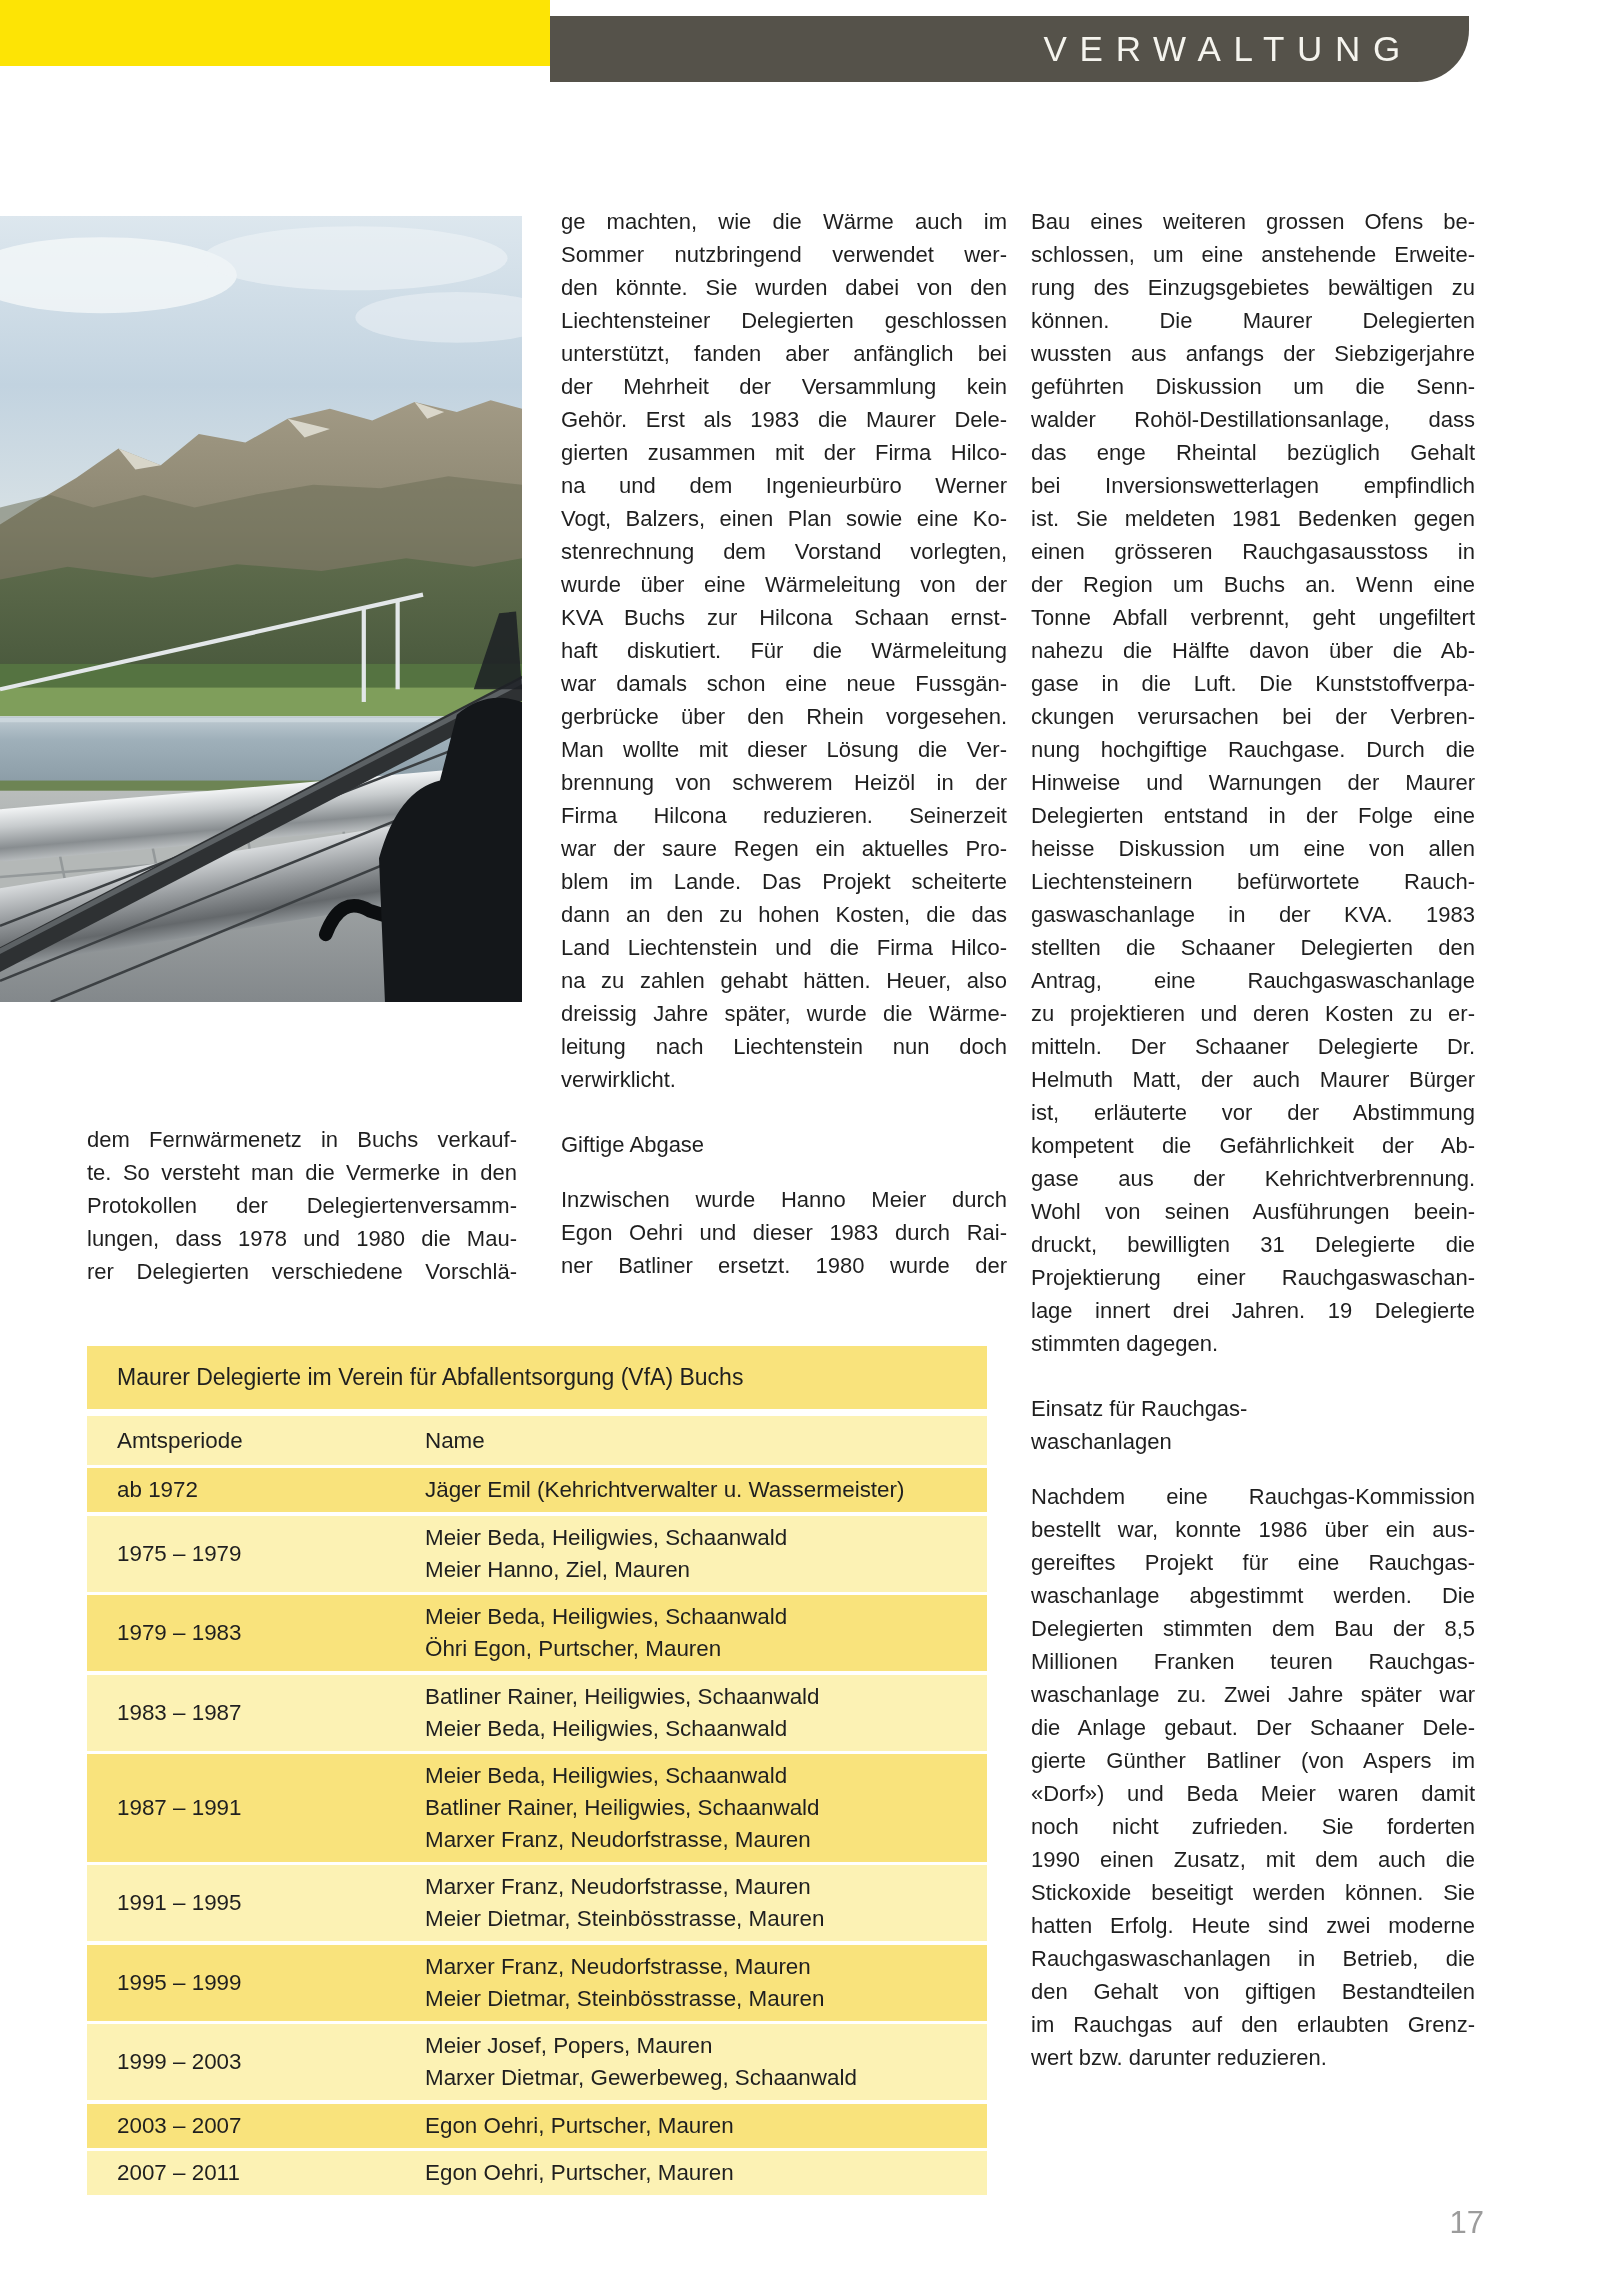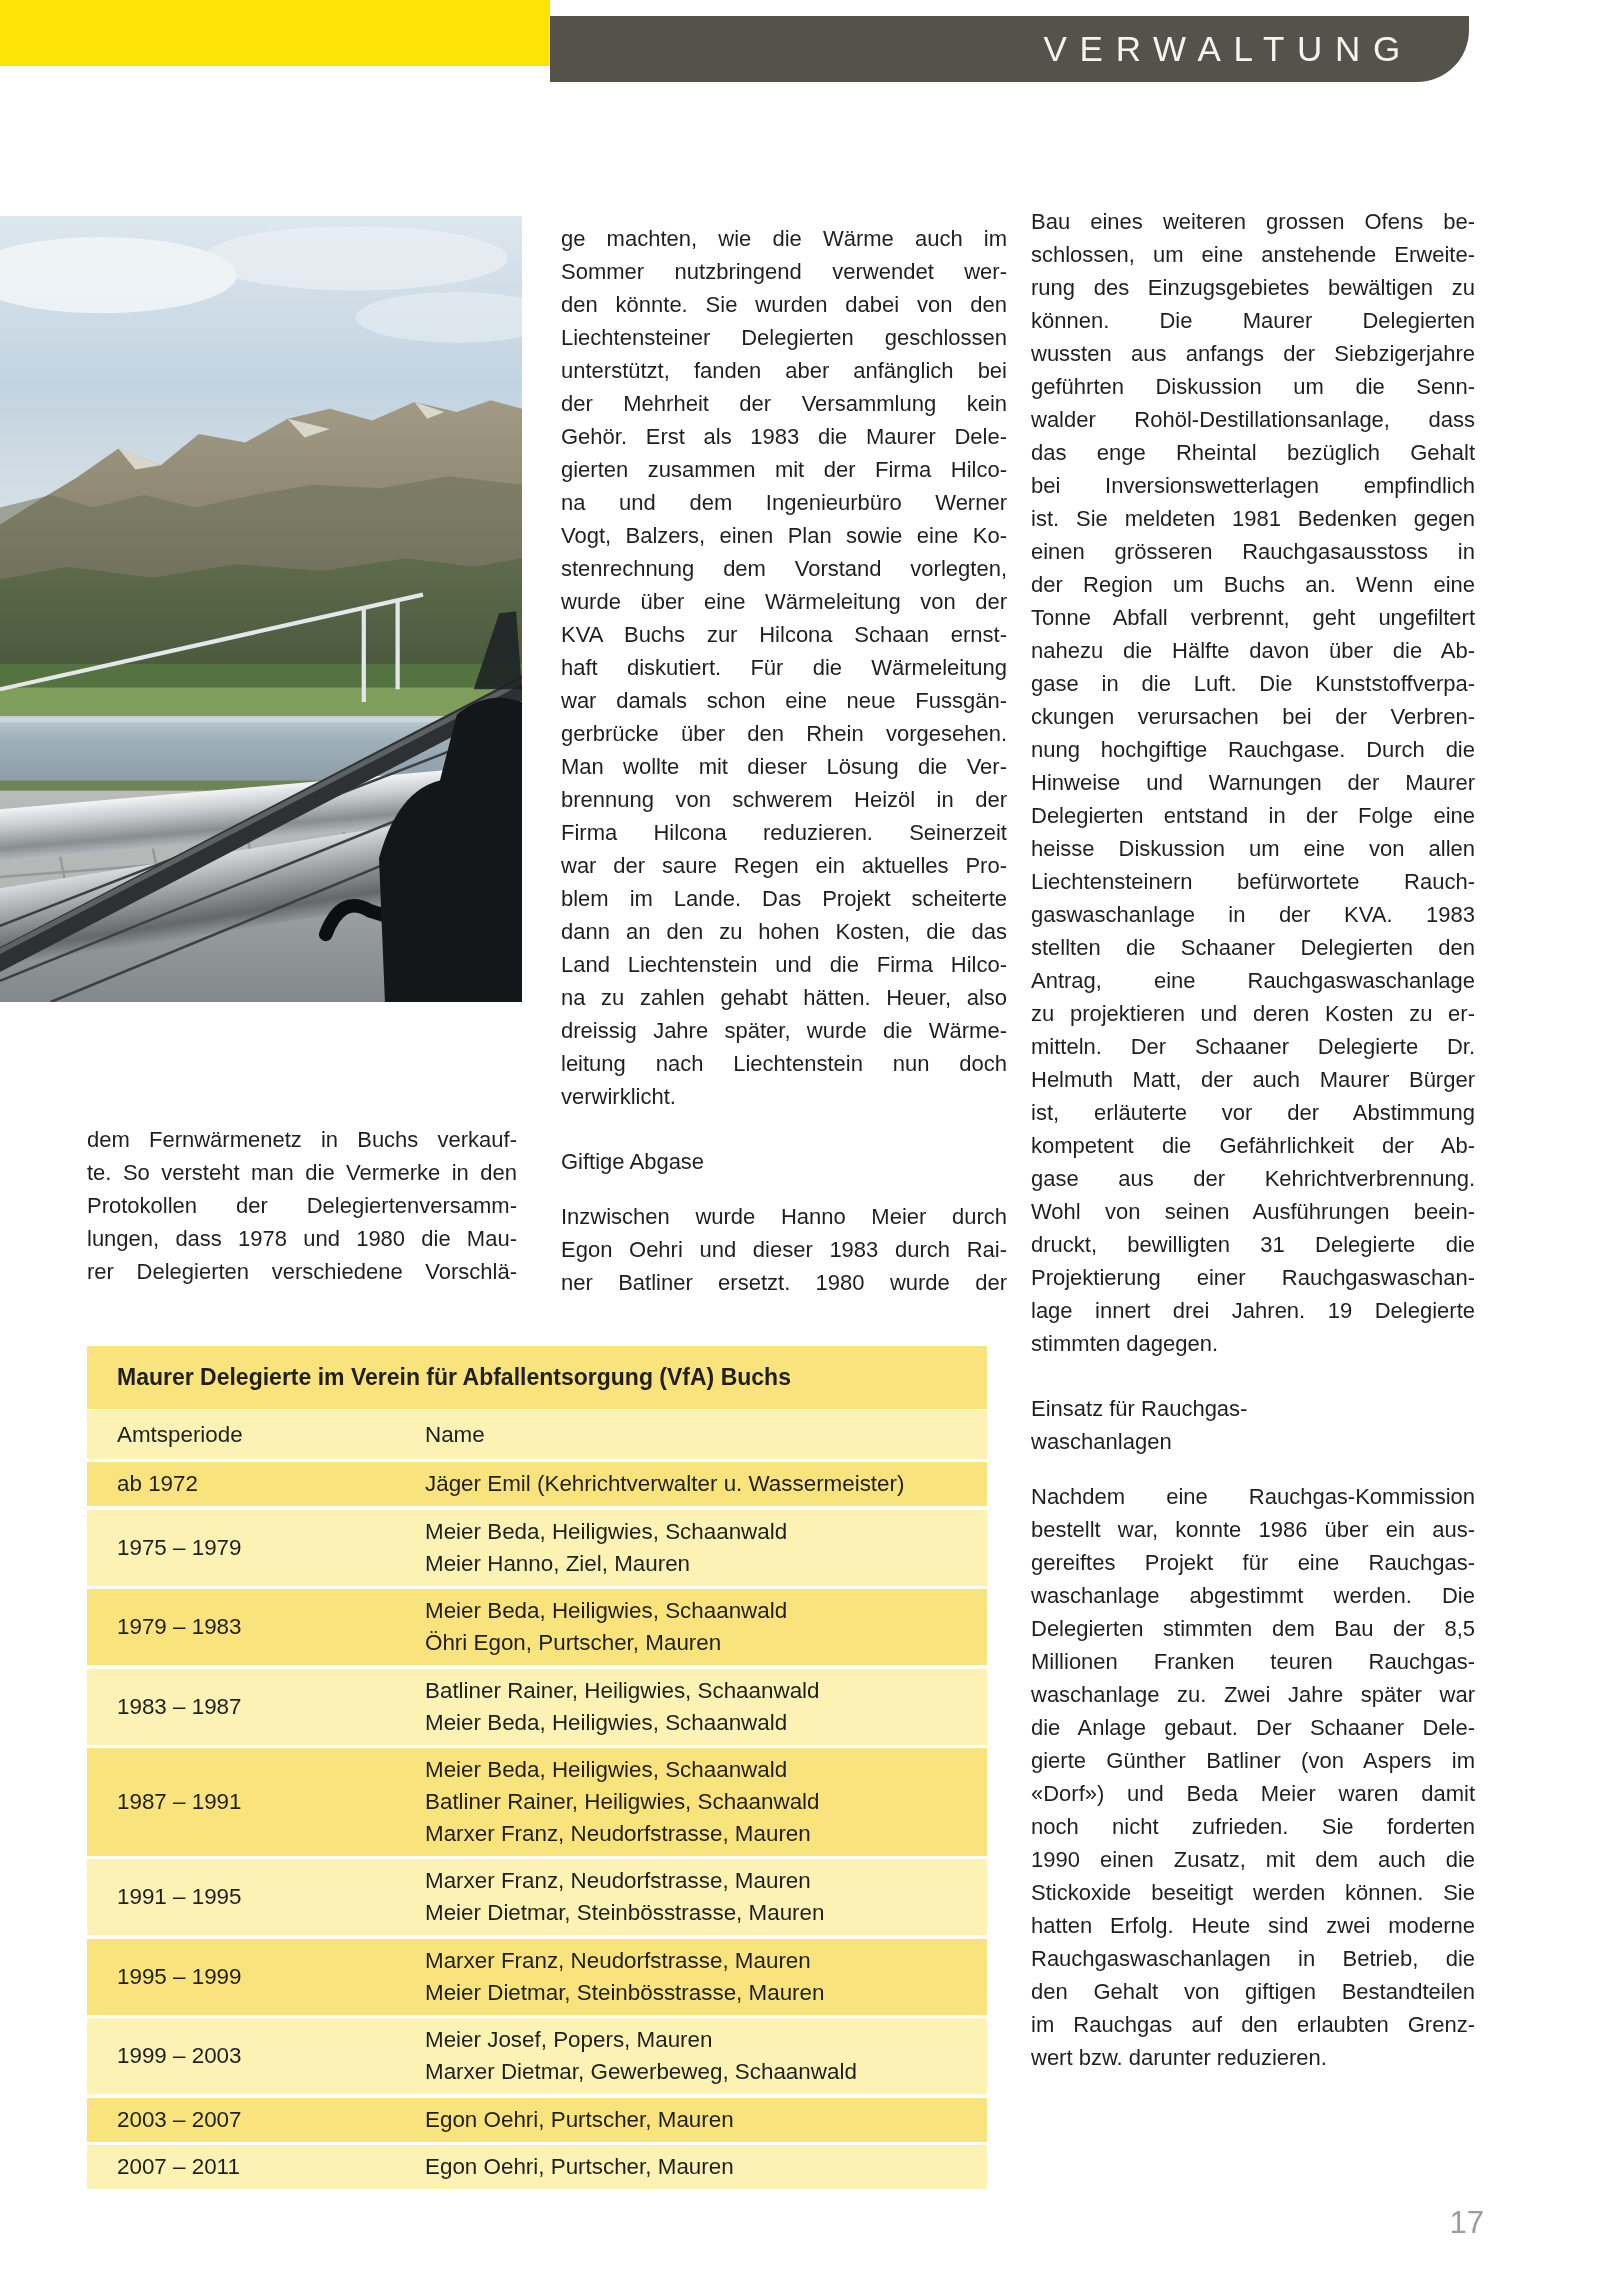--- a/index.html
+++ b/index.html
@@ -22,33 +22,33 @@
   }
   .section-label {
     color:#f5f4ee; font-size:35px; letter-spacing:12.7px; font-weight:400;
   }
   
   .photo { position:absolute; left:0; top:216px; width:522px; height:786px; }
   .photo svg { display:block; width:100%; height:100%; }
   
   .col { position:absolute; font-size:22px; line-height:33px; }
   .col-left   { left:87px; top:1123px; width:430px; }
-  .col-middle { left:561px; top:222px;  width:446px; }
+  .col-middle { left:561px; top:205px;  width:446px; }
   .col-right  { left:1031px; top:205px; width:444px; }
   .block { margin:0 0 32px 0; }
   .block.h { margin:0 0 22px 0; }
   .ln { text-align:justify; text-align-last:justify; }
   .block.p:not(.cont) .ln:last-child { text-align-last:left; }
   .block.h .ln { text-align-last:left; }
   
   .vfa-table { position:absolute; left:87px; top:1346px; width:900px; font-size:22.4px; }
   .t-title {
     background:var(--table-row-dark,#f9e37c);
-    padding:18px 0 18px 30px; font-weight:700; font-size:23px;
-    margin-bottom:1px;
+    padding:18px 0 18px 30px; font-weight:400; font-size:23px;
+    margin-bottom:7px;
   }
   .trow { display:flex; margin-bottom:3.4px; }
   .trow.dark  { background:var(--table-row-dark,#f9e37c); }
   .trow.light { background:var(--table-row-light,#fcf2b4); }
   .tperiod {
     width:338px; box-sizing:border-box; padding:6px 0 6px 30px;
     display:flex; align-items:center; line-height:32px;
   }
   .tnames {
     flex:1; display:flex; flex-direction:column; justify-content:center;

